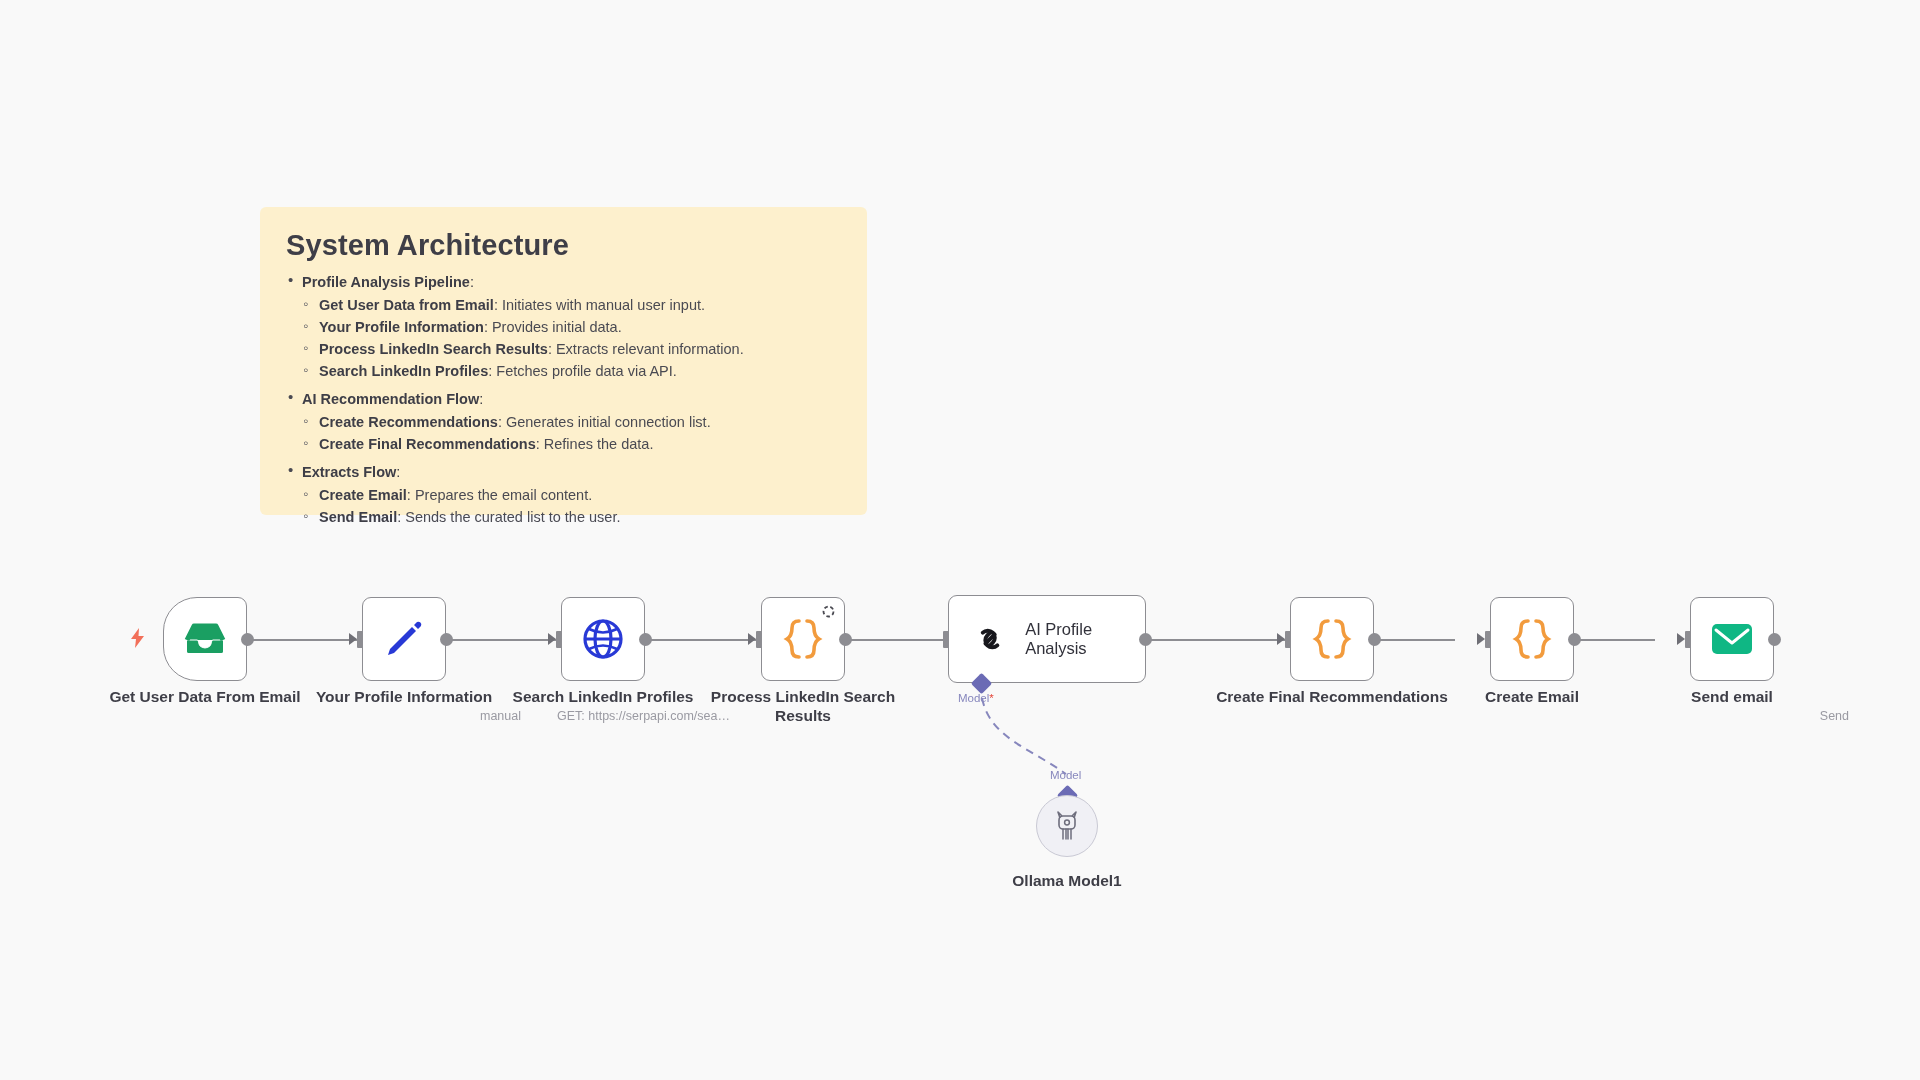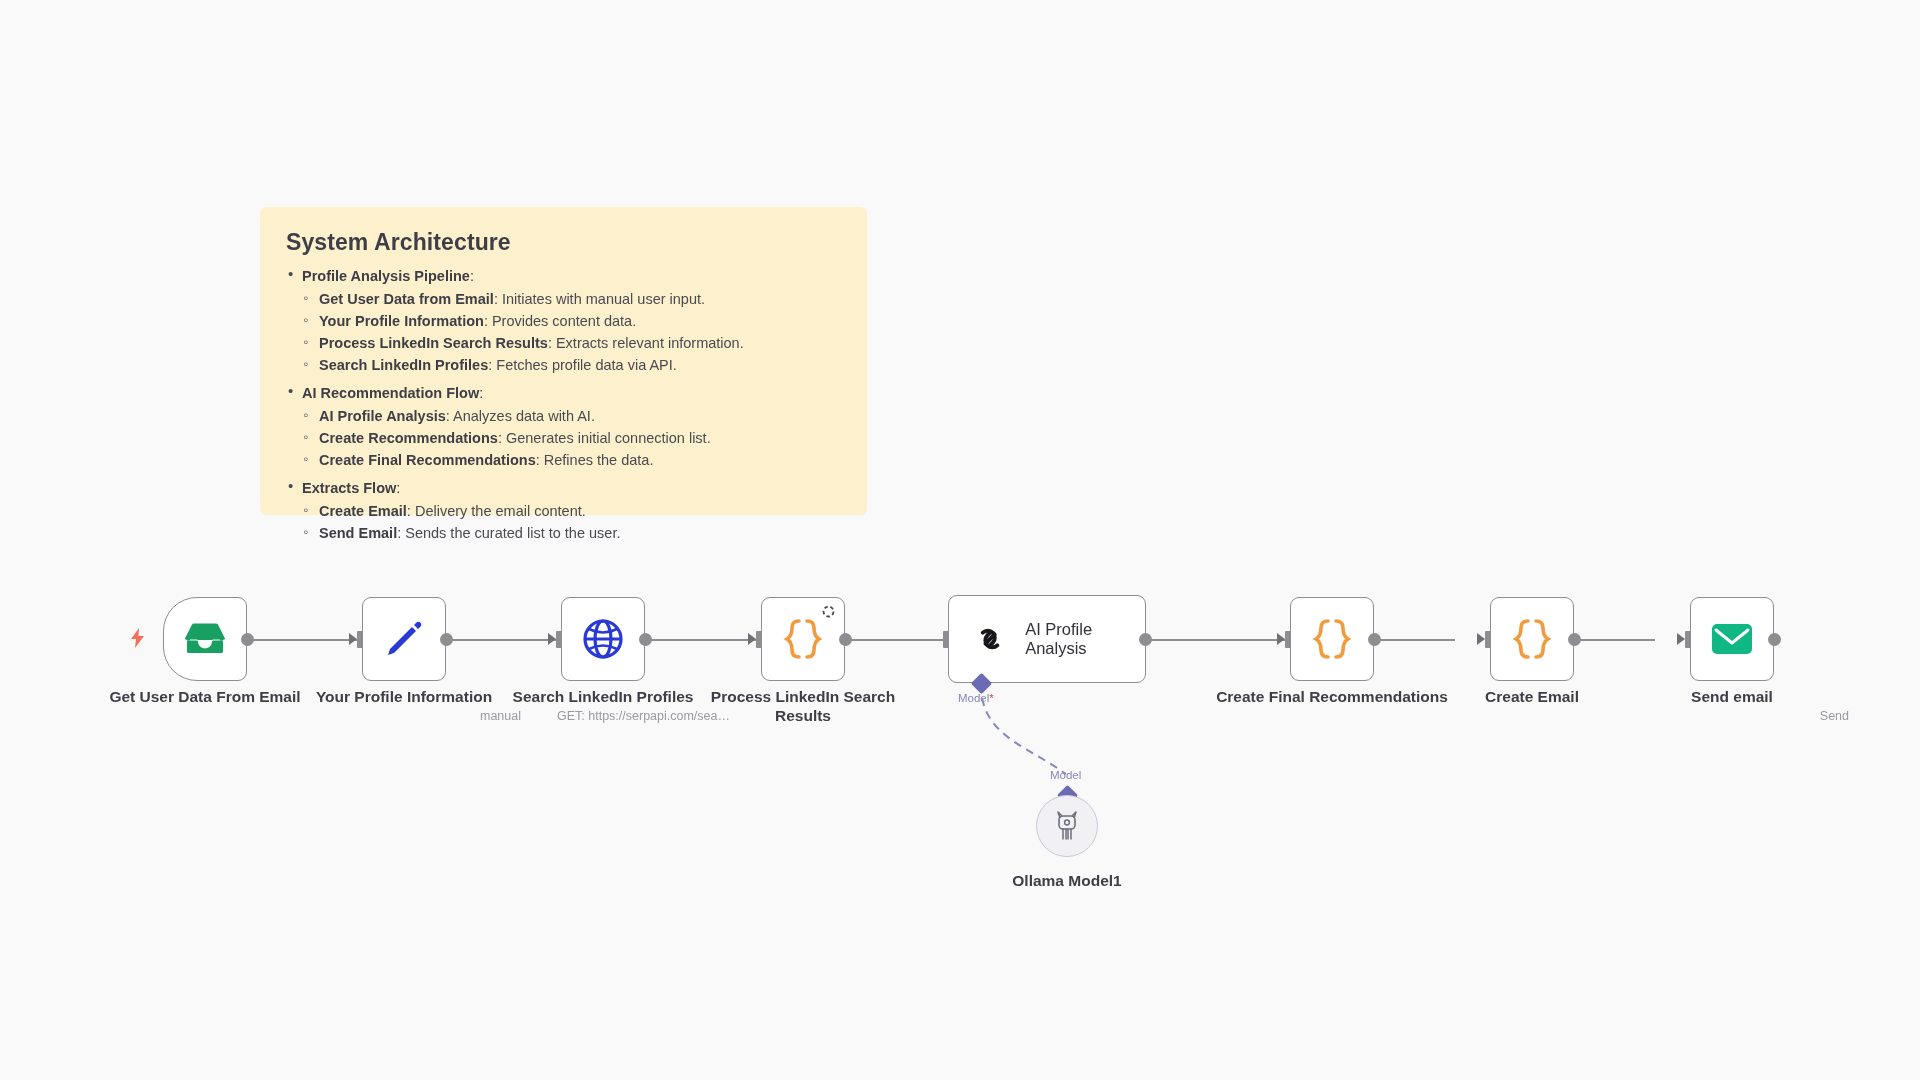--- a/index.html
+++ b/index.html
@@ -14,21 +14,21 @@
   
   .sticky {
     position: absolute;
     left: 260px; top: 207px;
     width: 607px; height: 308px;
     background: #fdf0cd;
     border-radius: 6px;
     padding: 22px 26px 0 26px;
   }
   .sticky-title {
-    font-size: 23px; font-weight: 700; color: #3e3e47;
+    font-size: 29px; font-weight: 700; color: #3e3e47;
     letter-spacing: .1px; margin-bottom: 10px;
   }
   .sticky ul { list-style: none; }
   .sticky > ul > li { position: relative; padding-left: 16px; margin-bottom: 3px; }
   .sticky > ul > li::before {
     content: "•"; position: absolute; left: 2px; top: -1px;
     color: #4a4a52; font-size: 15px;
   }
   .grp-title { font-size: 14.5px; font-weight: 700; color: #3e3e47; line-height: 21px; }
   .grp-title .plain { font-weight: 400; }
@@ -114,39 +114,38 @@
 <div id="canvas">
 
   <div class="sticky">
     <div class="sticky-title">System Architecture</div>
     <ul>
 
       <li>
         <div class="grp-title"><span>Profile Analysis Pipeline</span><span class="plain">:</span></div>
         <ul>
           <li><b>Get User Data from Email</b><span>: Initiates with manual user input.</span></li>
-          <li><b>Your Profile Information</b><span>: Provides content data.</span></li>
+          <li><b>Your Profile Information</b><span>: Provides initial data.</span></li>
           <li><b>Process LinkedIn Search Results</b><span>: Extracts relevant information.</span></li>
           <li><b>Search LinkedIn Profiles</b><span>: Fetches profile data via API.</span></li>
         </ul>
       </li>
 
       <li>
         <div class="grp-title"><span>AI Recommendation Flow</span><span class="plain">:</span></div>
         <ul>
-          <li><b>AI Profile Analysis</b><span>: Analyzes data with AI.</span></li>
           <li><b>Create Recommendations</b><span>: Generates initial connection list.</span></li>
           <li><b>Create Final Recommendations</b><span>: Refines the data.</span></li>
         </ul>
       </li>
 
       <li>
         <div class="grp-title"><span>Extracts Flow</span><span class="plain">:</span></div>
         <ul>
-          <li><b>Create Email</b><span>: Delivery the email content.</span></li>
+          <li><b>Create Email</b><span>: Prepares the email content.</span></li>
           <li><b>Send Email</b><span>: Sends the curated list to the user.</span></li>
         </ul>
       </li>
 
     </ul>
   </div>
 
   <div class="wire" style="left:247px; top:639px; width:110px;"></div>
   <div class="wire" style="left:446px; top:639px; width:110px;"></div>
   <div class="wire" style="left:646px; top:639px; width:110px;"></div>

